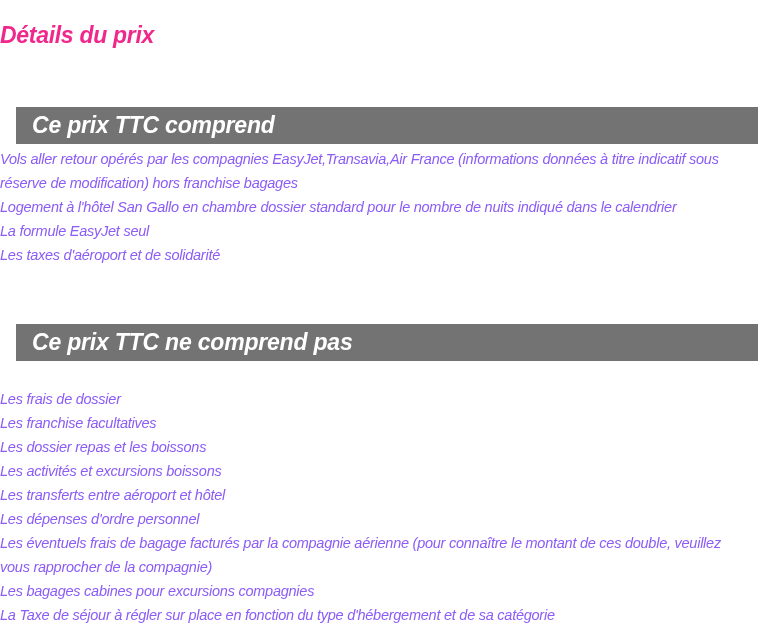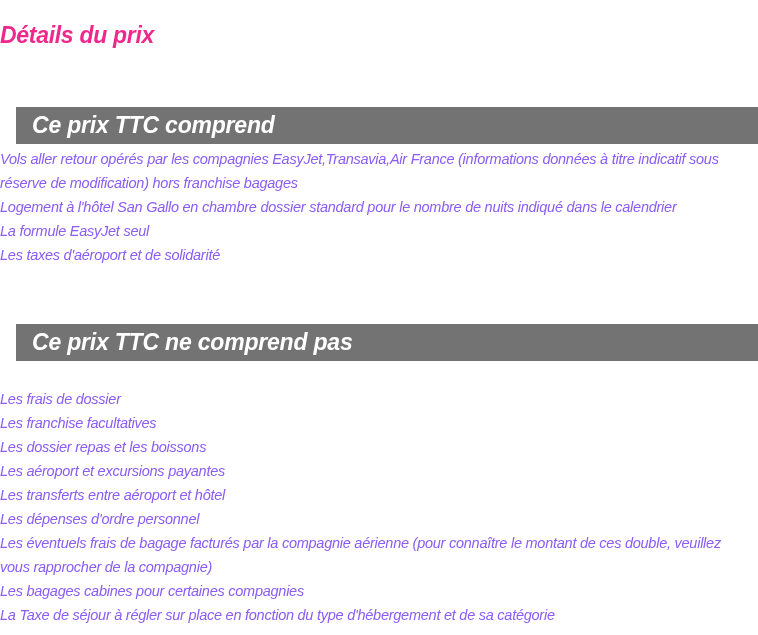--- a/index.html
+++ b/index.html
@@ -88,21 +88,21 @@
   </ul>
 
   <div class="banner banner-excluded">
     <h2>Ce prix TTC ne comprend pas</h2>
   </div>
 
   <ul class="list list-excluded">
     <li>Les frais de dossier</li>
     <li>Les franchise facultatives</li>
     <li>Les dossier repas et les boissons</li>
-    <li>Les aéroport et excursions payantes</li>
+    <li>Les activités et excursions boissons</li>
     <li>Les transferts entre aéroport et hôtel</li>
     <li>Les dépenses d'ordre personnel</li>
     <li>Les éventuels frais de bagage facturés par la compagnie aérienne (pour connaître le montant de ces double, veuillez vous rapprocher de la compagnie)</li>
-    <li>Les bagages cabines pour certaines compagnies</li>
+    <li>Les bagages cabines pour excursions compagnies</li>
     <li>La Taxe de séjour à régler sur place en fonction du type d'hébergement et de sa catégorie</li>
   </ul>
 
 </div>
 
 </body></html>

